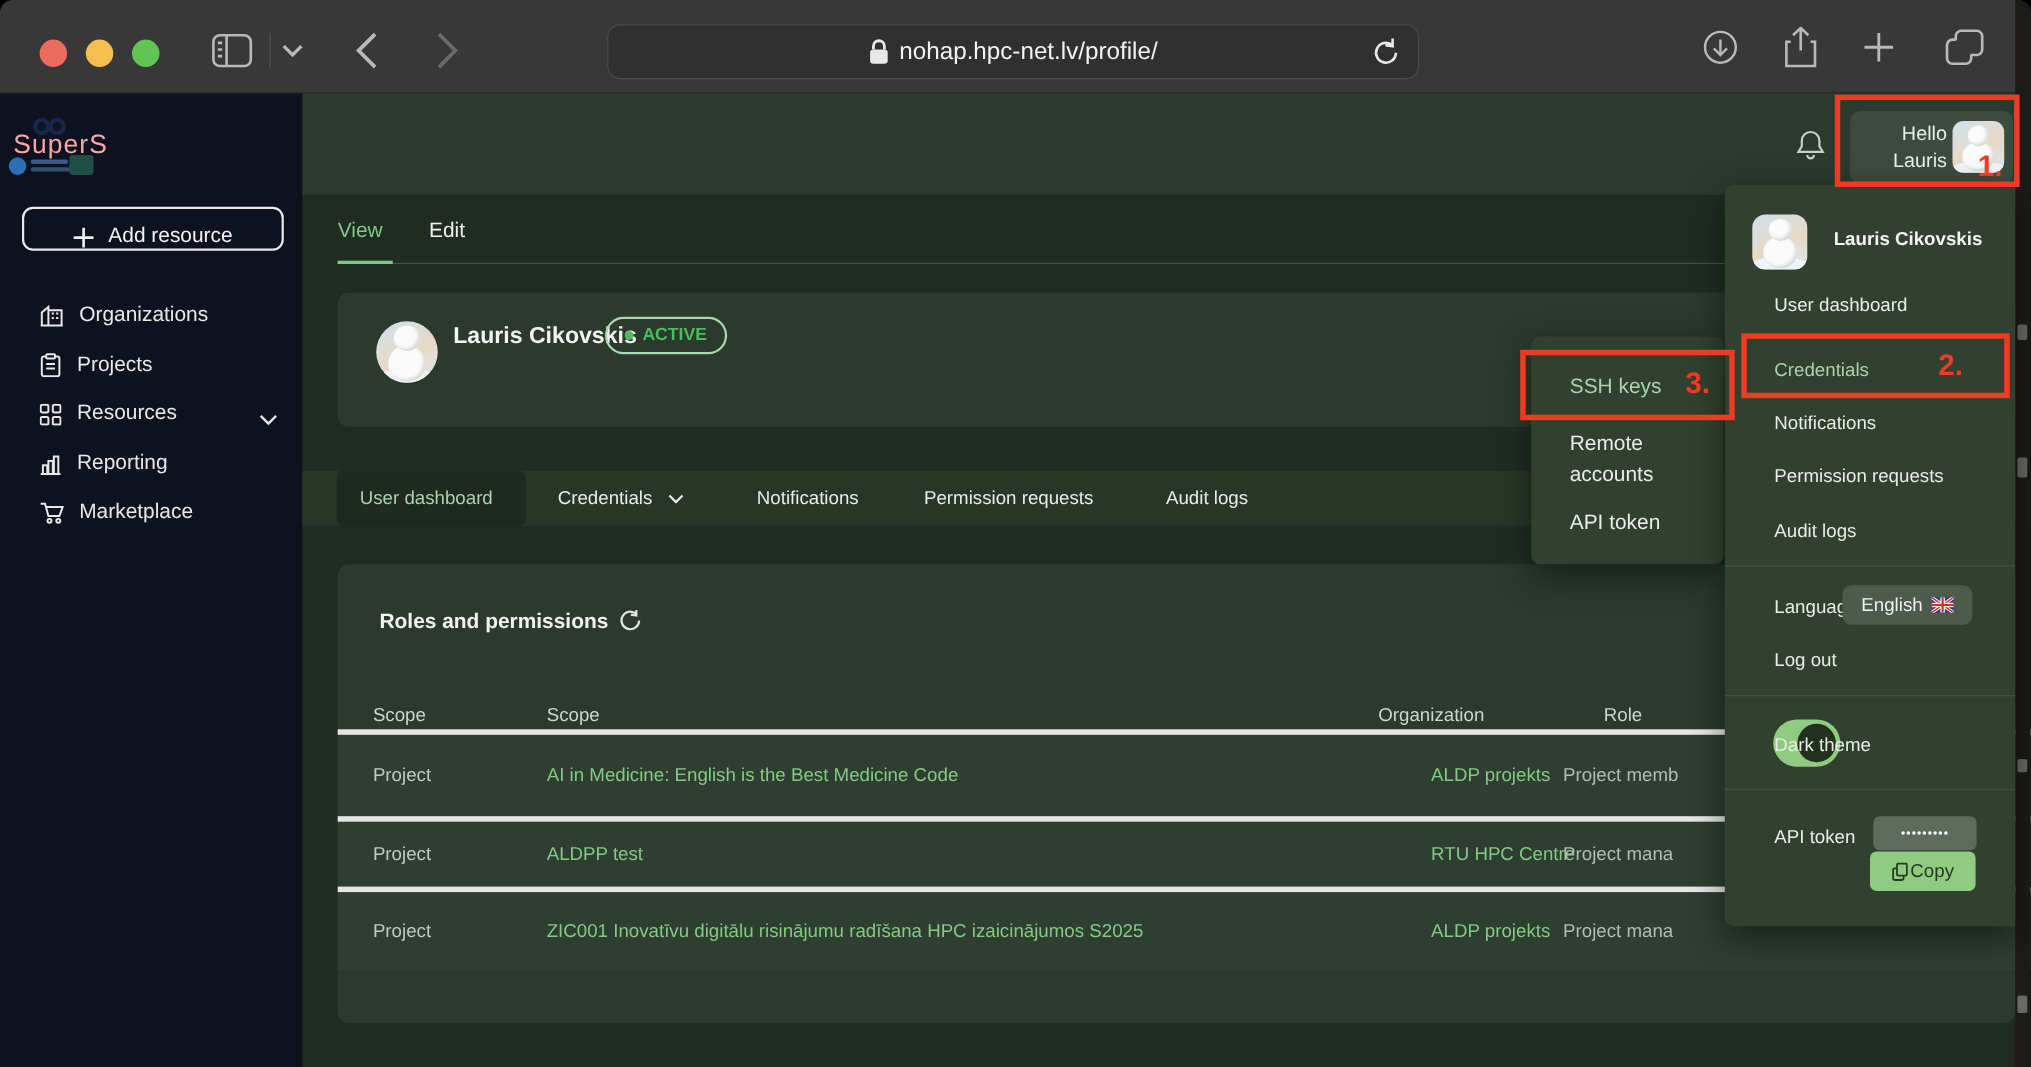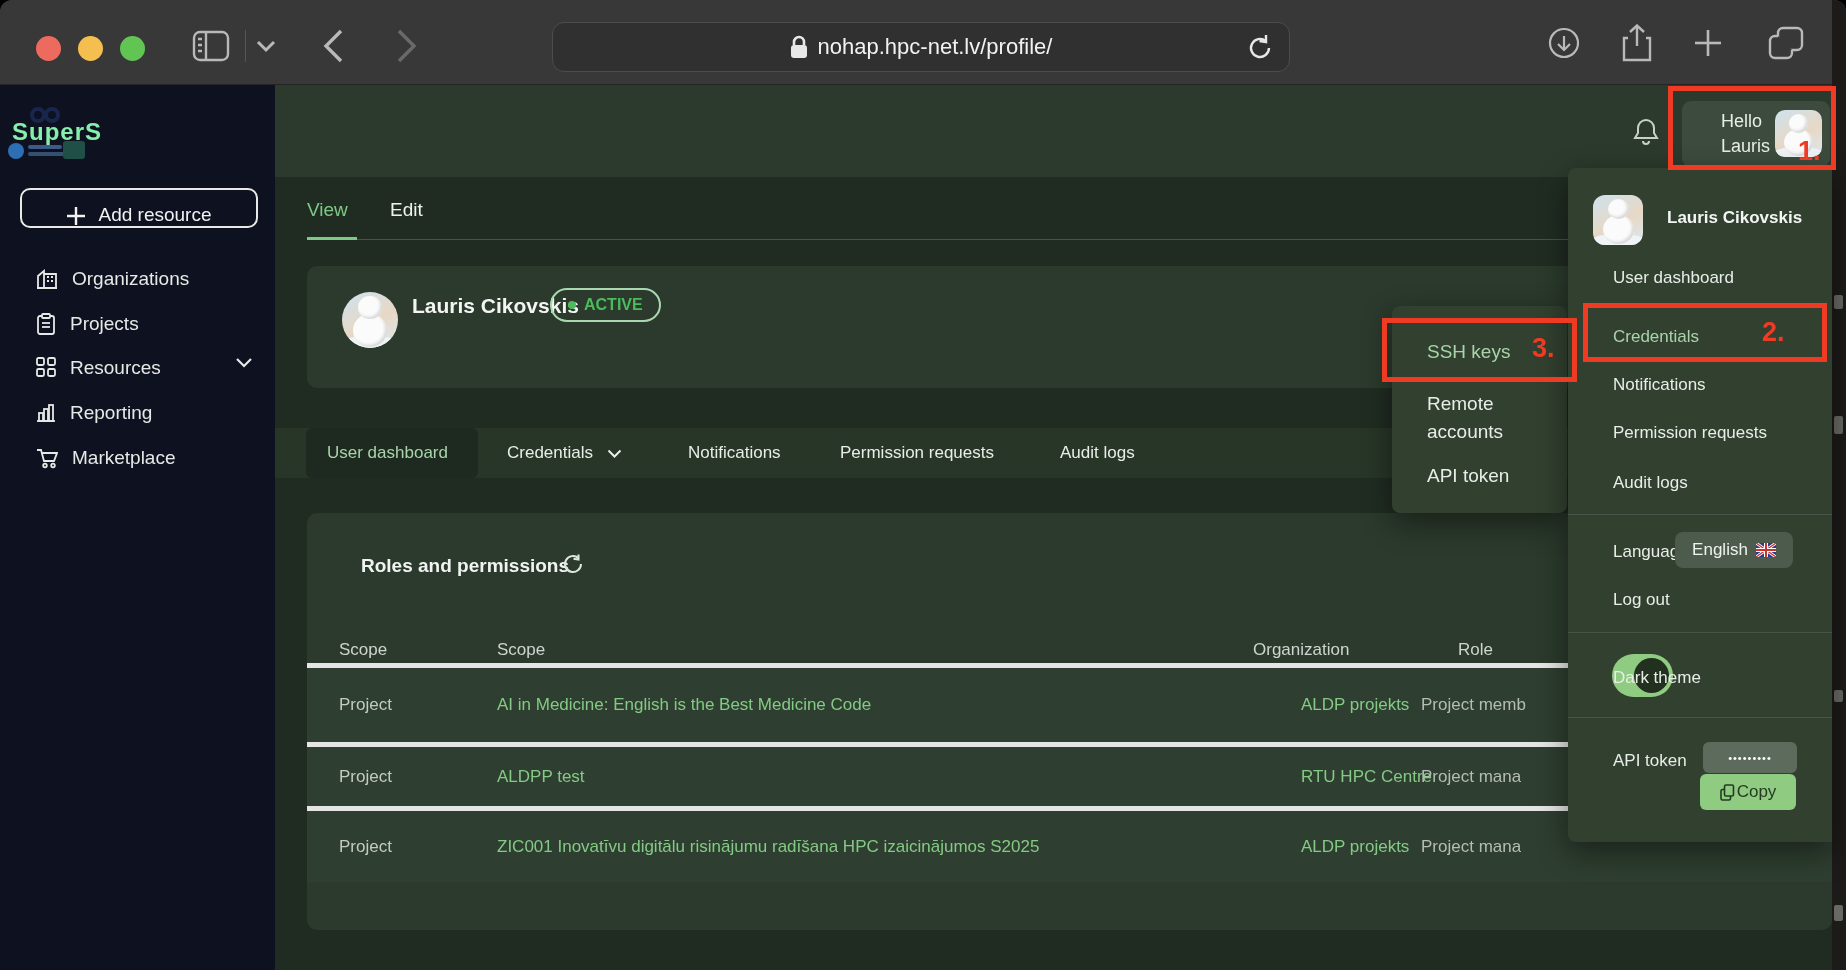--- a/index.html
+++ b/index.html
@@ -16,58 +16,58 @@
   .chromeicon { color:#b9b9b9; }
   svg { display:block; }
   #urlbar {
     left:552px; top:22px; width:738px; height:50px; background:#303030;
     border:1px solid #4c4c4c; border-radius:12px; display:flex; align-items:center; justify-content:center;
     color:#f2f2f2; font-size:22px; gap:10px;
   }
   #reload { position:absolute; right:16px; top:11px; }
   
   #sidebar { left:0; top:85px; width:275px; height:885px; background:#0e1220; }
-  #logo-supers { color:#86efac; font-weight:bold; font-size:24px; letter-spacing:1px; }
+  #logo-supers { color:#fca5a5; font-weight:normal; font-size:24px; letter-spacing:1px; }
   #add-resource {
     left:20px; top:103px; width:238px; height:40px; border:2px solid #e9e9e9; border-radius:10px;
     color:#f2f2f2; font-size:19px; display:flex; align-items:flex-end; justify-content:center; gap:12px;
     background:transparent; cursor:pointer;
   }
-  .navitem { left:36px; width:220px; height:30px; display:flex; align-items:flex-start; gap:14px; color:#e6e9e6; font-size:19px; }
+  .navitem { left:36px; width:220px; height:30px; display:flex; align-items:flex-end; gap:14px; color:#e6e9e6; font-size:19px; }
   .navitem svg { flex:0 0 auto; }
   
   #main-header { left:275px; top:85px; width:1571px; height:92px; background:#2b3a2c; }
   #searchbox {
     left:307px; top:114px; width:373px; height:38px; border:1px solid #5c6c5e; border-radius:9px;
     display:flex; align-items:center; gap:12px; padding:0 12px; color:#b9c2ba;
   }
   #searchbox input { background:transparent; border:none; outline:none; color:#dfe5df; font-size:18px; width:100%; }
   #searchbox input::placeholder { color:#b9c2ba; }
   #hello-block { left:1682px; top:101px; width:148px; height:66px; background:#3c4b3d; border-radius:9px; }
-  #hello-text { right:60px; top:8px; text-align:left; color:#e7eee7; font-size:18px; line-height:25px; }
+  #hello-text { right:60px; top:8px; text-align:right; color:#e7eee7; font-size:18px; line-height:25px; }
   .snowman { position:absolute; overflow:hidden; background:linear-gradient(150deg,#cfe2ee 0%,#e7d8c5 55%,#dce8f1 100%); }
   .snowman .b1,.snowman .b2 { position:absolute; background:#fbfbfb; border-radius:50%; box-shadow:inset -2px -2px 3px #d8d8d8; }
   .snowman .b1 { width:62%; height:58%; left:19%; top:40%; }
   .snowman .b2 { width:42%; height:40%; left:29%; top:8%; }
   .snowman .snow { position:absolute; left:0; bottom:0; width:100%; height:22%; background:#eef4f8; border-radius:50% 50% 0 0; }
   .tab1 { font-size:19px; }
   #tab-underline-gray { left:307px; top:239px; width:1525px; height:1px; background:#46544a; }
   #tab-underline-green { left:307px; top:237px; width:50px; height:3px; background:#7fc987; }
   #profile-card { left:307px; top:266px; width:1525px; height:122px; background:#2b3a2d; border-radius:10px; }
   #active-badge {
     left:243px; top:22px; height:34px; padding:0 16px; border:2px solid #a9d7af; border-radius:17px;
     display:flex; align-items:center; gap:8px; color:#4cbb5c; font-weight:bold; font-size:16px;
   }
   #active-badge .dot { width:8px; height:8px; border-radius:50%; background:#4cbb5c; }
   #tabstrip { left:275px; top:428px; width:1571px; height:50px; background:#273627; }
   #tab-active-bg { left:31px; top:0; width:172px; height:50px; background:#1e2a1f; border-radius:6px; }
   .tab2 { top:0; height:50px; display:flex; align-items:center; color:#e8ede8; font-size:17px; }
   
   #roles-card { left:307px; top:513px; width:1525px; height:417px; background:#2b3a2d; border-radius:10px; }
-  #roles-title { left:38px; top:42px; color:#f0f3f0; font-size:19px; font-weight:bold;margin-left:16px; }
+  #roles-title { left:38px; top:42px; color:#f0f3f0; font-size:19px; font-weight:bold; }
   #refresh-icon { left:255px; top:40px; color:#dfe5df; }
   .thead { top:113px; height:50px; }
   .th { position:absolute; color:#cdd5ce; font-size:17px; top:14px; }
   .trow { position:absolute; left:0; width:1813px; background:#2e3e30; border-top:5px solid #e5e5e5; }
   .td { position:absolute; font-size:17px; top:50%; transform:translateY(-50%); white-space:nowrap; overflow:hidden; }
   .gray { color:#c3cac4; } .greenlink { color:#84ca84; } .dim { color:#b4bcb5; }
   .c1{left:32px;} .c2{left:190px; max-width:740px;} .c3{left:946px;margin-left:48px;} .c4{left:1114px; max-width:115px;}
   
   .panel { background:#31402f; border-radius:8px; box-shadow:0 10px 30px rgba(0,0,0,.45); }
   #ssh-dropdown { left:1392px; top:306px; width:175px; height:207px; z-index:5;text-decoration:underline; }

